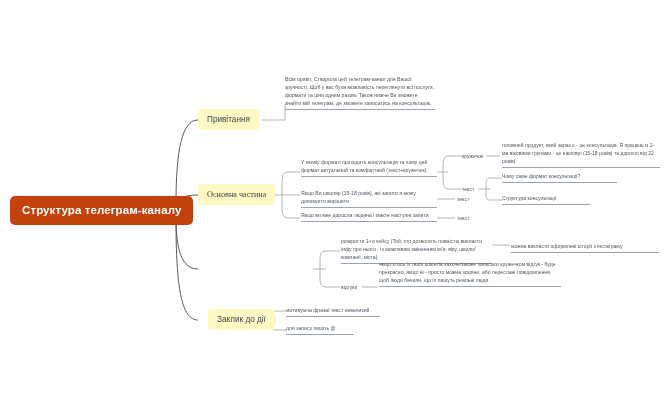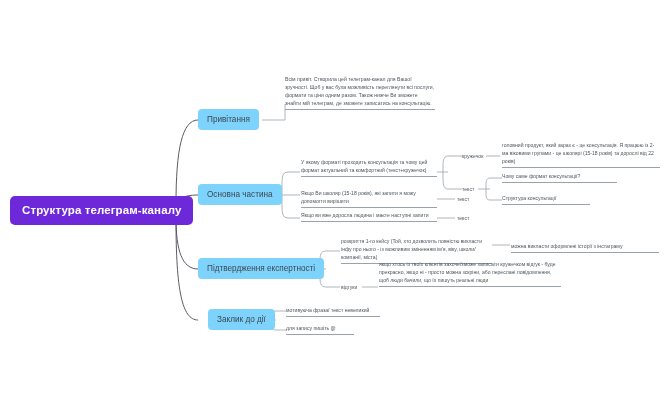--- a/index.html
+++ b/index.html
@@ -28,32 +28,32 @@
     height: 412px;
     pointer-events: none;
   }
   .node {
     position: absolute;
     box-sizing: border-box;
     white-space: nowrap;
   }
   
   .root-node {
-    background: #6d28d9;
+    background: #c2410c;
     color: #ffffff;
     font-size: 11.5px;
     font-weight: bold;
     border-radius: 5px;
     padding: 8px 12px;
     letter-spacing: 0.1px;
     line-height: 1.1;
   }
   
   .branch-node {
-    background: #7dd3fc;
+    background: #fef9c3;
     color: #3e4750;
     font-size: 8.2px;
     border-radius: 4px;
     padding: 6px 9px;
     line-height: 1.1;
   }
   
   .leaf {
     position: absolute;
     color: #4d565f;
@@ -130,21 +130,21 @@
       <path d="M276,330 L286,330"></path>
     </g>
   </svg>
 
   <div class="node root-node" style="left:10px; top:196px;">Структура телеграм-каналу</div>
 
   <div class="node branch-node" style="left:198px; top:109px;">Привітання</div>
 
   <div class="leaf" style="left:285px; top:76px; width:150px;">Всім привіт. Створила цей телеграм-канал для Вашої зручності. Щоб у вас була можливість переглянути всі послуги, формати та ціни одним разом.  Також нижче Ви зможете знайти мій телеграм, де зможете записатись на консультацію.</div>
 
-  <div class="node branch-node" style="left:198px; top:184px;">Основна частина</div>
+  <div class="node branch-node" style="left:198px; top:184px;font-family:Liberation Serif, serif;">Основна частина</div>
 
   <div class="leaf" style="left:301px; top:159px; width:136px;">У якому форматі проходить  консультація та чому цей формат актуальний та комфортний (текст+кружечок)</div>
 
   <div class="leaf" style="left:301px; top:190px; width:136px;">Якщо Ви школяр (15-18 років), які запити я можу  допомогти вирішити</div>
 
   <div class="leaf nowrap" style="left:301px; top:212px; width:136px;">Якщо ви вже доросла людина і маєте наступні запити</div>
 
   <div class="caption" style="left:462px; top:153px;">кружечок</div>
 
   <div class="caption" style="left:462px; top:186px;">текст</div>
@@ -152,21 +152,20 @@
   <div class="leaf" style="left:502px; top:142px; width:158px;">головний продукт, який зараз є - це консультація. Я працюю із 2-ма віковими групами - це школярі (15-18 років) та дорослі від 22 років)</div>
 
   <div class="leaf nowrap" style="left:502px; top:173px; width:115px;">Чому саме  формат консультації?</div>
 
   <div class="leaf nowrap" style="left:502px; top:195px; width:88px;">Структура консультації</div>
 
   <div class="caption" style="left:457px; top:196px;">текст</div>
 
   <div class="caption" style="left:457px; top:215px;">текст</div>
 
-  <div class="node branch-node" style="left:198px; top:258px;">Підтвердження експертності</div>
 
   <div class="leaf" style="left:341px; top:238px; width:151px;">розкриття 1-го кейсу (Той, хто дозволить повністю викласти інфу про нього - із можливим зміненням ім'я, віку, школи/компанії, міста)</div>
 
   <div class="leaf nowrap" style="left:511px; top:243px; width:148px;">можна викласти оформлені історії з інстаграму</div>
 
   <div class="caption" style="left:341px; top:284px;">відгуки</div>
 
   <div class="leaf" style="left:379px; top:261px; width:182px;">якщо хтось із твоїх клієнтів захоче/зможе записати кружечком відгук - буде прекрасно, якщо ні - просто можна зскріни, або переслані повідомлення, щоб люди бачили, що їх пишуть реальні люди</div>
 
   <div class="node branch-node" style="left:198px; top:309px;margin-left:10px;">Заклик до дії</div>

